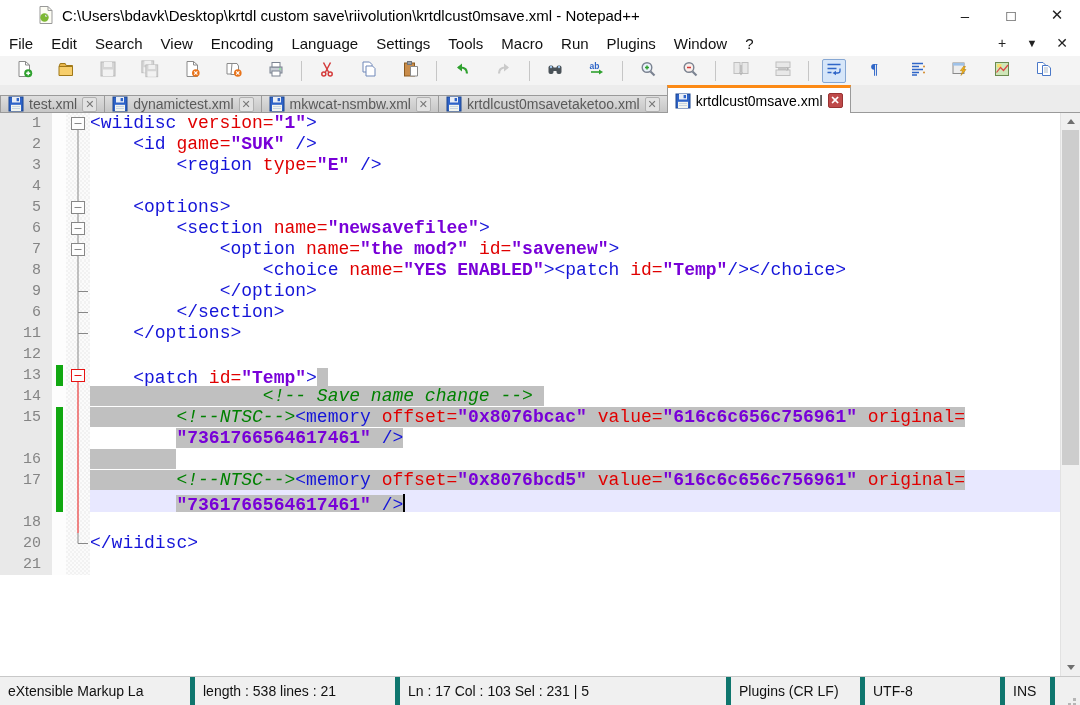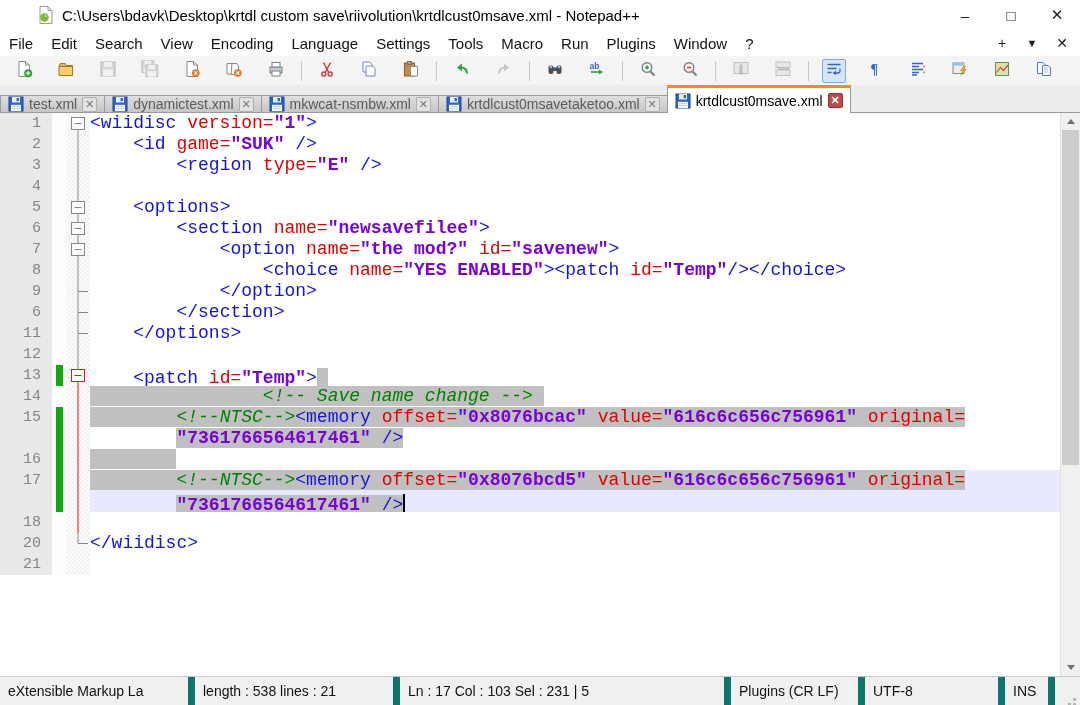--- a/index.html
+++ b/index.html
@@ -50,21 +50,21 @@
   
   .vscroll{width:20px;flex:0 0 20px;background:#f0f0f0;position:relative;border-left:1px solid #e2e2e2;box-sizing:border-box;}
   .sarrow{position:absolute;left:0;width:19px;height:17px;display:flex;align-items:center;justify-content:center;}
   .sarrow.up{top:0;}
   .sarrow.down{bottom:0;}
   .tri-up{width:0;height:0;border-left:4px solid transparent;border-right:4px solid transparent;border-bottom:5px solid #6f6f6f;}
   .tri-down{width:0;height:0;border-left:4px solid transparent;border-right:4px solid transparent;border-top:5px solid #6f6f6f;}
   .sthumb{position:absolute;left:1px;top:17px;width:17px;height:335px;background:#cdcdcd;}
   
   .statusbar{position:absolute;left:0;right:0;bottom:0;height:29px;background:#f0f0f0;border-top:1px solid #c8c8c8;display:flex;align-items:stretch;font-size:14px;color:#111;box-sizing:border-box;}
-  .sseg{display:flex;align-items:center;padding:12px 8px;border-right:7px solid #0f766e;overflow:hidden;white-space:nowrap;box-sizing:border-box;flex:0 0 auto;}
+  .sseg{display:flex;align-items:center;padding:12px 8px;border-right:5px solid #0f766e;overflow:hidden;white-space:nowrap;box-sizing:border-box;flex:0 0 auto;}
   .grip{margin-left:auto;width:18px;position:relative;}
   .grip::after{content:"";position:absolute;right:4px;bottom:4px;width:3px;height:3px;background:#b5b5b5;box-shadow:-5px 5px 0 #b5b5b5,0 5px 0 #b5b5b5;}
 </style>
 </head>
 <body>
 
 <div class="win">
 
   <div class="titlebar">
     <span class="appicon">

